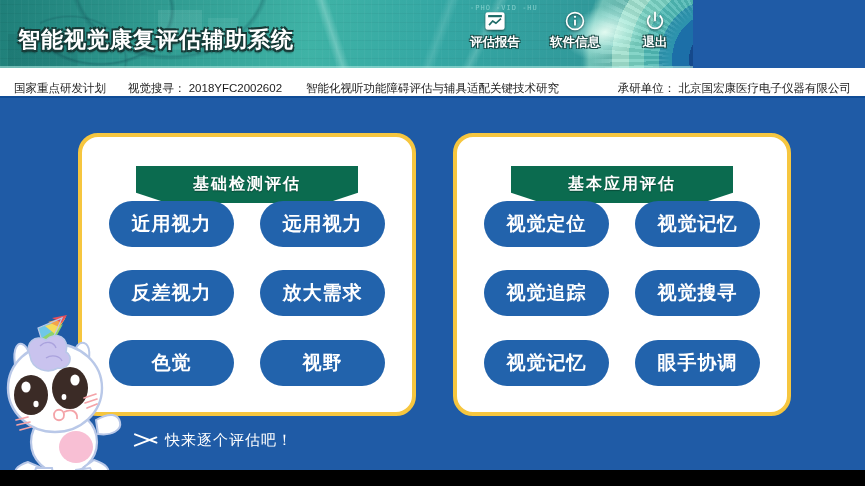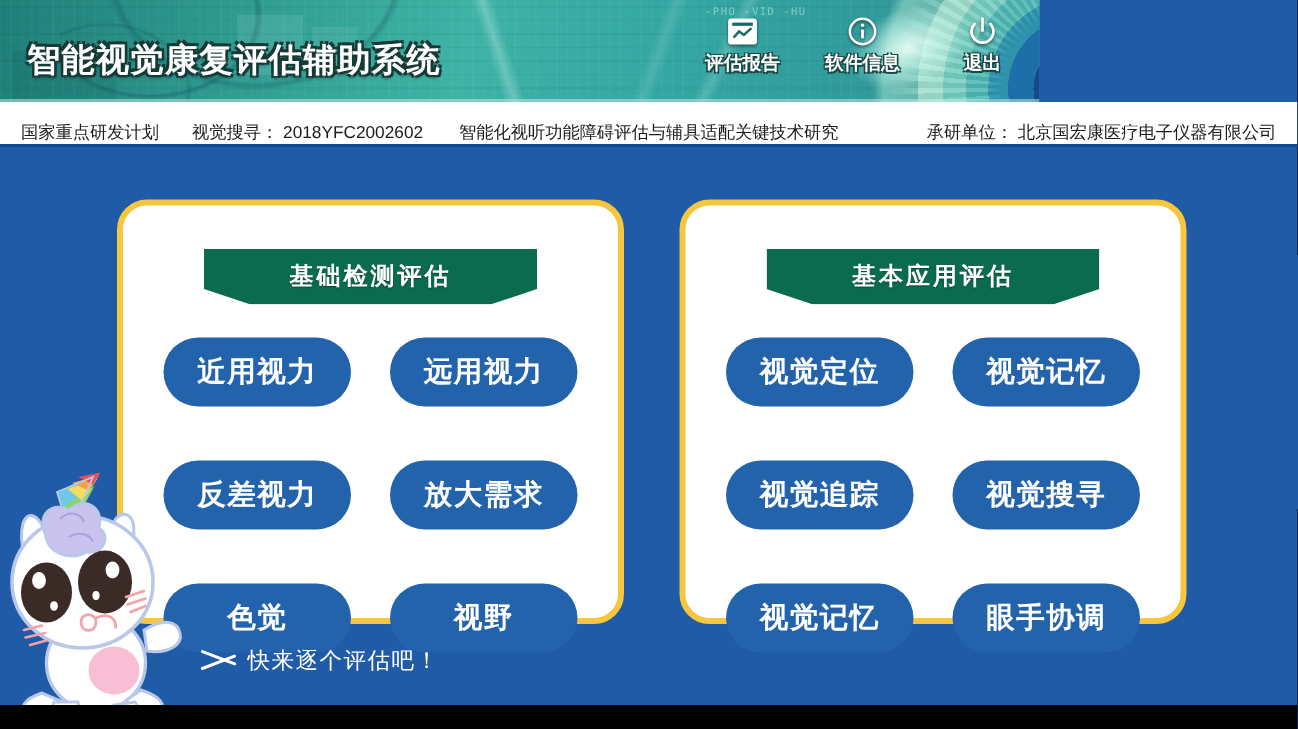--- a/index.html
+++ b/index.html
@@ -154,21 +154,20 @@
     position:absolute;left:0;right:0;top:52px;bottom:14px;
     display:grid;grid-template-columns:1fr 1fr;grid-template-rows:1fr 1fr 1fr;
     justify-items:center;align-items:center;
     padding:0 14px;box-sizing:border-box;
   }
   .pill{
     width:125px;height:46px;border-radius:23px;background:#2263ac;
     display:flex;align-items:center;justify-content:center;cursor:pointer;
     font-size:19px;font-weight:bold;color:#ffffff;letter-spacing:1px;
     user-select:none;
-    margin-top:36px;
   }
 
   
   #hint{position:absolute;left:132px;top:427px;display:flex;align-items:center;gap:7px;}
   #hint .arrow{
     width:26px;height:26px;position:relative;
   }
   #hint .arrow::before,#hint .arrow::after{
     content:"";position:absolute;left:2px;width:25px;height:2.4px;
     background:#ffffff;border-radius:2px;

